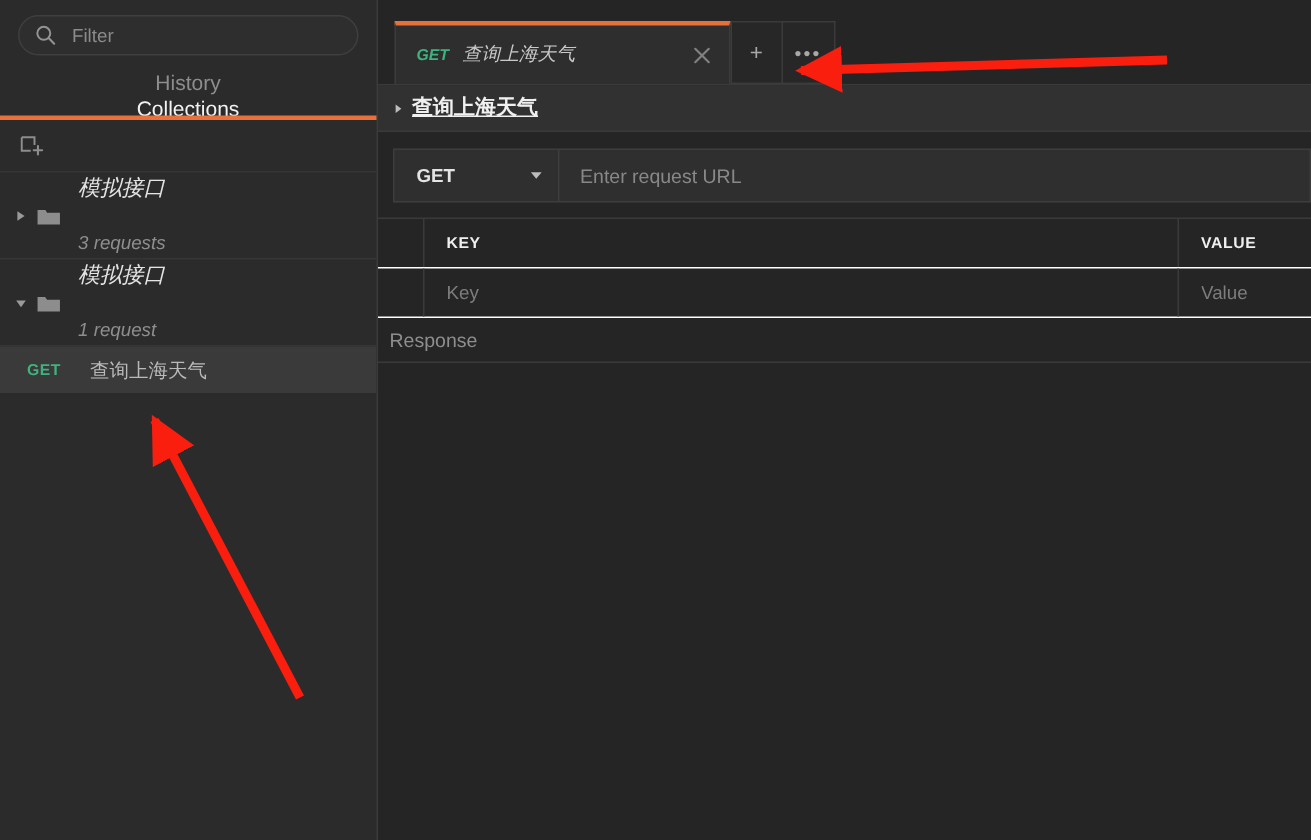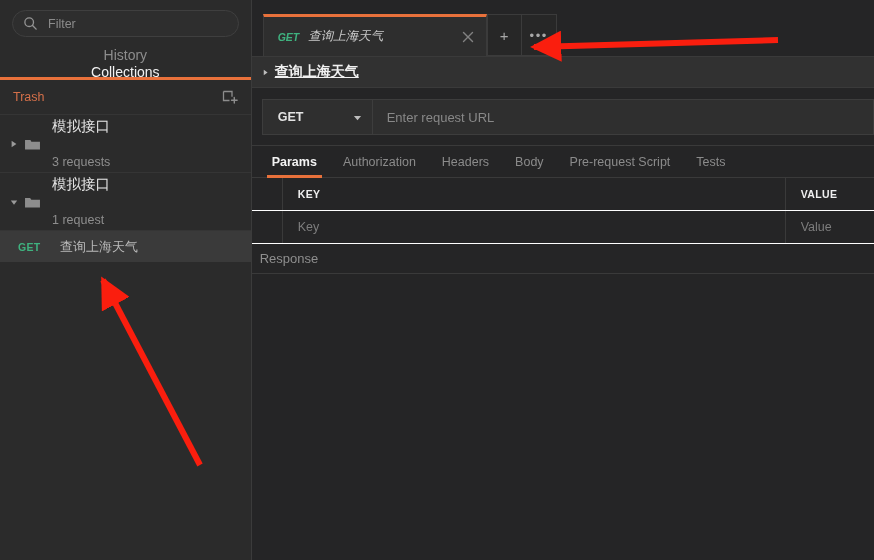--- a/index.html
+++ b/index.html
@@ -111,20 +111,21 @@
   .coll-list { flex: 1 1 auto; overflow: hidden; }
 
   .coll-item {
     height: 58px;
     display: flex;
     align-items: center;
     padding-left: 6px;
     box-sizing: border-box;
     border-bottom: 1px solid #353535;
     cursor: pointer;
+    font-style: italic;
   }
   .caret {
     width: 16px;
     flex: 0 0 16px;
     display: flex;
     align-items: center;
     justify-content: center;
   }
   .caret svg { display: block; }
   .folder-ic {
@@ -429,21 +430,20 @@
     <div class="side-tabs">
       <div class="side-tab">
         <span>History</span>
       </div>
       <div class="side-tab active">
         <span>Collections</span>
       </div>
     </div>
 
     <div class="trash-row">
-      <span class="trash-label">Trash</span>
       <span class="new-coll-ic">
         <svg viewBox="0 0 16 16" width="16" height="16">
           <path d="M1.5 2.5h8.5v5.2" fill="none" stroke="#b3b3b3" stroke-width="1.3"></path>
           <path d="M1.5 2.5v9h6" fill="none" stroke="#b3b3b3" stroke-width="1.3"></path>
           <line x1="12.3" y1="8.4" x2="12.3" y2="14" stroke="#b3b3b3" stroke-width="1.4" stroke-linecap="round"></line>
           <line x1="9.5" y1="11.2" x2="15.1" y2="11.2" stroke="#b3b3b3" stroke-width="1.4" stroke-linecap="round"></line>
         </svg>
       </span>
     </div>
 
@@ -531,40 +531,20 @@
           <span>
             <svg viewBox="0 0 10 10" width="9" height="9">
               <polygon points="1,3.2 9,3.2 5,8" fill="#bdbdbd"></polygon>
             </svg>
           </span>
         </div>
         <input class="url-input" type="text" placeholder="Enter request URL" style="">
       </div>
     </div>
 
-    <div class="inner-tabs">
-      <div class="inner-tab active">
-        <span>Params</span>
-      </div>
-      <div class="inner-tab">
-        <span>Authorization</span>
-      </div>
-      <div class="inner-tab">
-        <span>Headers</span>
-      </div>
-      <div class="inner-tab">
-        <span>Body</span>
-      </div>
-      <div class="inner-tab">
-        <span>Pre-request Script</span>
-      </div>
-      <div class="inner-tab">
-        <span>Tests</span>
-      </div>
-    </div>
 
     <div class="params-table">
       <div class="pt-row pt-head">
         <div class="pt-chk"></div>
         <div class="pt-key">KEY</div>
         <div class="pt-val">VALUE</div>
       </div>
       <div class="pt-row">
         <div class="pt-chk"></div>
         <div class="pt-key">

